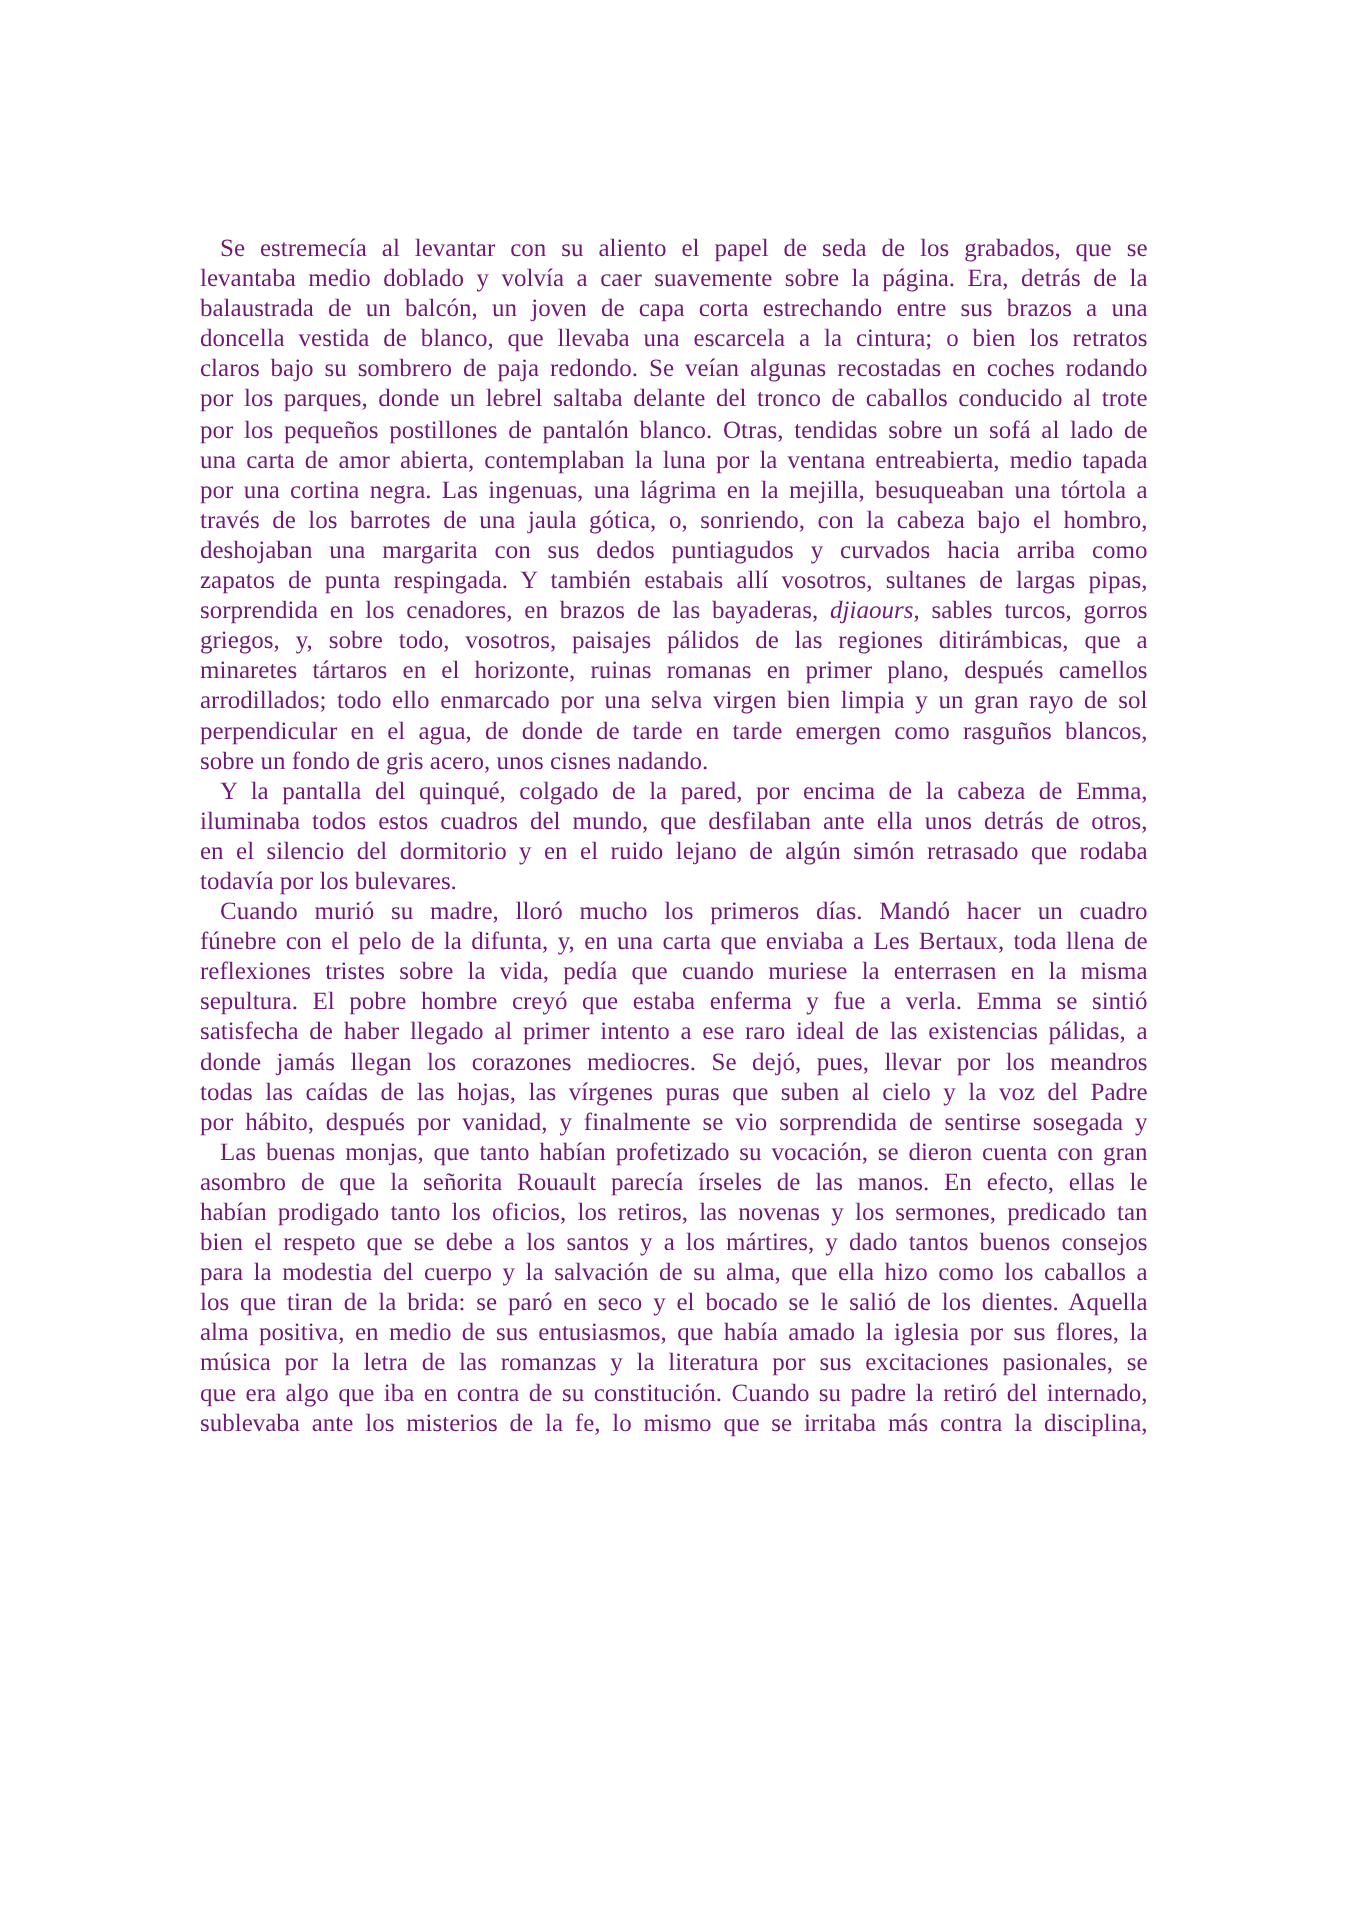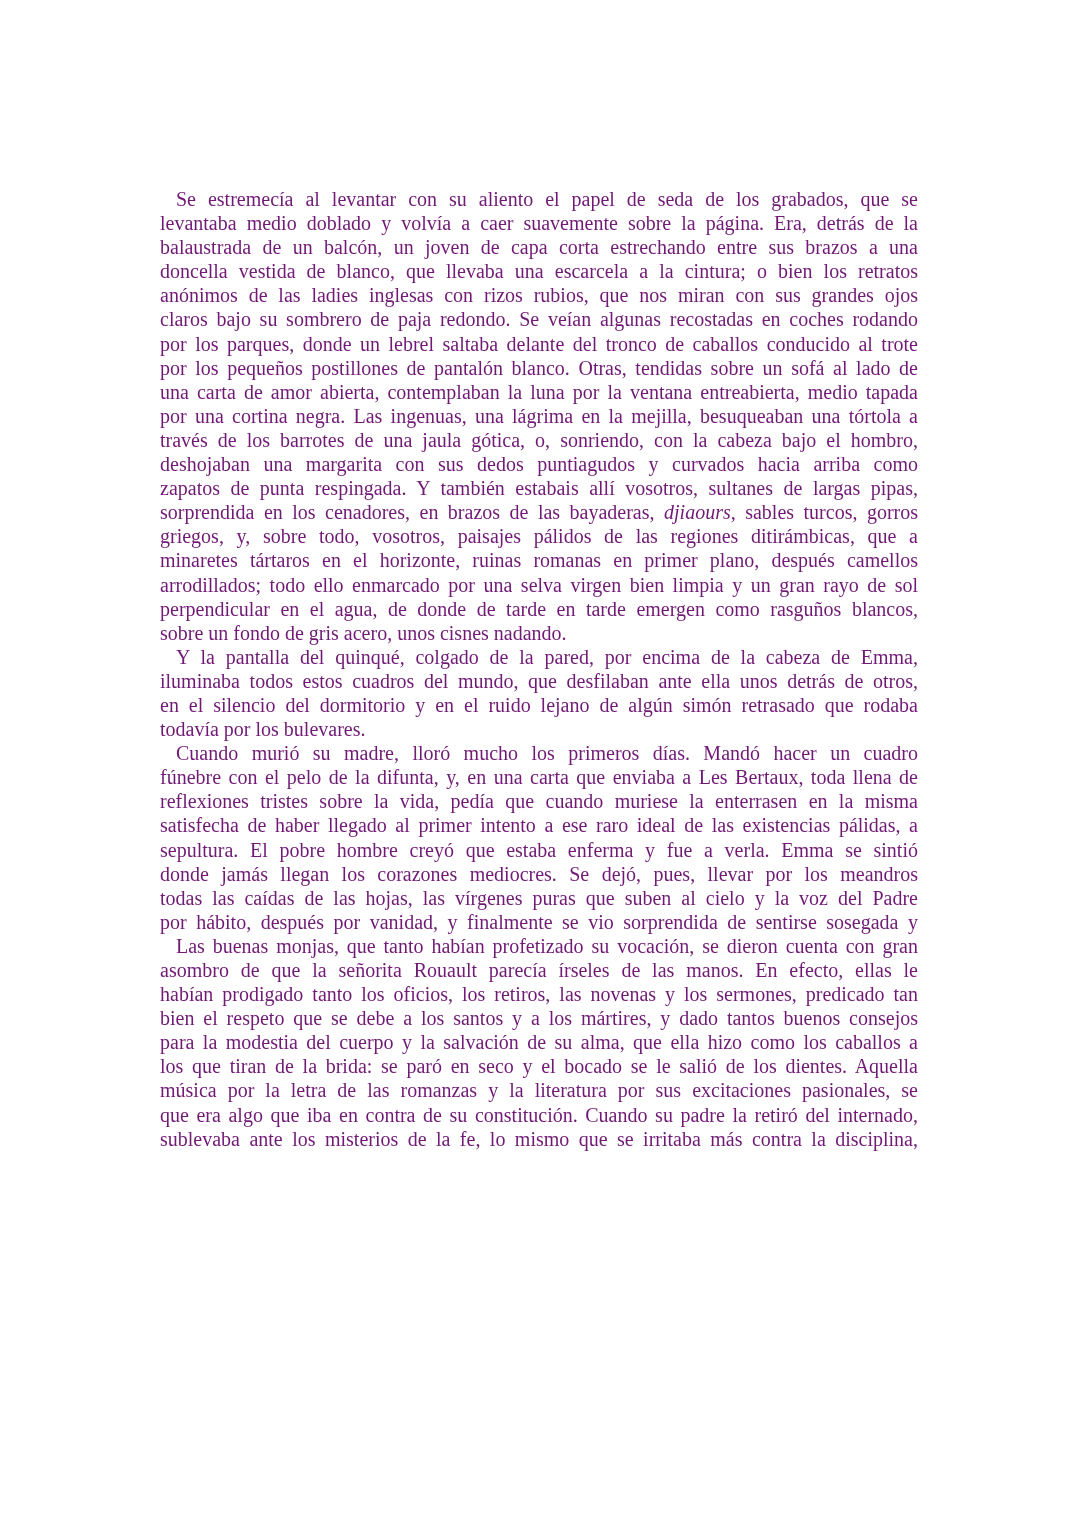--- a/index.html
+++ b/index.html
@@ -45,21 +45,20 @@
 </head>
 <body>
 
 <div class="page">
 
   <div class="para">
     <span class="line first">Se estremecía al levantar con su aliento el papel de seda de los grabados, que se</span>
     <span class="line rest">levantaba medio doblado y volvía a caer suavemente sobre la página. Era, detrás de la</span>
     <span class="line rest">balaustrada de un balcón, un joven de capa corta estrechando entre sus brazos a una</span>
     <span class="line rest">doncella vestida de blanco, que llevaba una escarcela a la cintura; o bien los retratos</span>
-    <span class="line rest">anónimos de las ladies inglesas con rizos rubios, que nos miran con sus grandes ojos</span>
     <span class="line rest">claros bajo su sombrero de paja redondo. Se veían algunas recostadas en coches rodando</span>
     <span class="line rest">por los parques, donde un lebrel saltaba delante del tronco de caballos conducido al trote</span>
     <span class="line rest">por los pequeños postillones de pantalón blanco. Otras, tendidas sobre un sofá al lado de</span>
     <span class="line rest">una carta de amor abierta, contemplaban la luna por la ventana entreabierta, medio tapada</span>
     <span class="line rest">por una cortina negra. Las ingenuas, una lágrima en la mejilla, besuqueaban una tórtola a</span>
     <span class="line rest">través de los barrotes de una jaula gótica, o, sonriendo, con la cabeza bajo el hombro,</span>
     <span class="line rest">deshojaban una margarita con sus dedos puntiagudos y curvados hacia arriba como</span>
     <span class="line rest">zapatos de punta respingada. Y también estabais allí vosotros, sultanes de largas pipas,</span>
     <span class="line rest"><span>sorprendida en los cenadores, en brazos de las bayaderas, </span><em>djiaours</em><span>, sables turcos, gorros</span></span>
     <span class="line rest">griegos, y, sobre todo, vosotros, paisajes pálidos de las regiones ditirámbicas, que a</span>
@@ -73,32 +72,33 @@
     <span class="line first">Y la pantalla del quinqué, colgado de la pared, por encima de la cabeza de Emma,</span>
     <span class="line rest">iluminaba todos estos cuadros del mundo, que desfilaban ante ella unos detrás de otros,</span>
     <span class="line rest">en el silencio del dormitorio y en el ruido lejano de algún simón retrasado que rodaba</span>
     <span class="line rest last">todavía por los bulevares.</span>
   </div>
 
   <div class="para">
     <span class="line first">Cuando murió su madre, lloró mucho los primeros días. Mandó hacer un cuadro</span>
     <span class="line rest">fúnebre con el pelo de la difunta, y, en una carta que enviaba a Les Bertaux, toda llena de</span>
     <span class="line rest">reflexiones tristes sobre la vida, pedía que cuando muriese la enterrasen en la misma</span>
+    <span class="line rest">sepultura. El pobre hombre creyó que estaba enferma y fue a verla. Emma se sintió</span>
     <span class="line rest">satisfecha de haber llegado al primer intento a ese raro ideal de las existencias pálidas, a</span>
-    <span class="line rest">sepultura. El pobre hombre creyó que estaba enferma y fue a verla. Emma se sintió</span>
     <span class="line rest">donde jamás llegan los corazones mediocres. Se dejó, pues, llevar por los meandros</span>
     <span class="line rest">todas las caídas de las hojas, las vírgenes puras que suben al cielo y la voz del Padre</span>
     <span class="line rest">por hábito, después por vanidad, y finalmente se vio sorprendida de sentirse sosegada y</span>
   </div>
 
   <div class="para">
     <span class="line first">Las buenas monjas, que tanto habían profetizado su vocación, se dieron cuenta con gran</span>
     <span class="line rest">asombro de que la señorita Rouault parecía írseles de las manos. En efecto, ellas le</span>
     <span class="line rest">habían prodigado tanto los oficios, los retiros, las novenas y los sermones, predicado tan</span>
     <span class="line rest">bien el respeto que se debe a los santos y a los mártires, y dado tantos buenos consejos</span>
     <span class="line rest">para la modestia del cuerpo y la salvación de su alma, que ella hizo como los caballos a</span>
     <span class="line rest">los que tiran de la brida: se paró en seco y el bocado se le salió de los dientes. Aquella</span>
+    <span class="line rest">alma positiva, en medio de sus entusiasmos, que había amado la iglesia por sus flores, la</span>
     <span class="line rest">música por la letra de las romanzas y la literatura por sus excitaciones pasionales, se</span>
     <span class="line rest">que era algo que iba en contra de su constitución. Cuando su padre la retiró del internado,</span>
     <span class="line rest">sublevaba ante los misterios de la fe, lo mismo que se irritaba más contra la disciplina,</span>
   </div>
 
 </div>
 
 </body></html>

